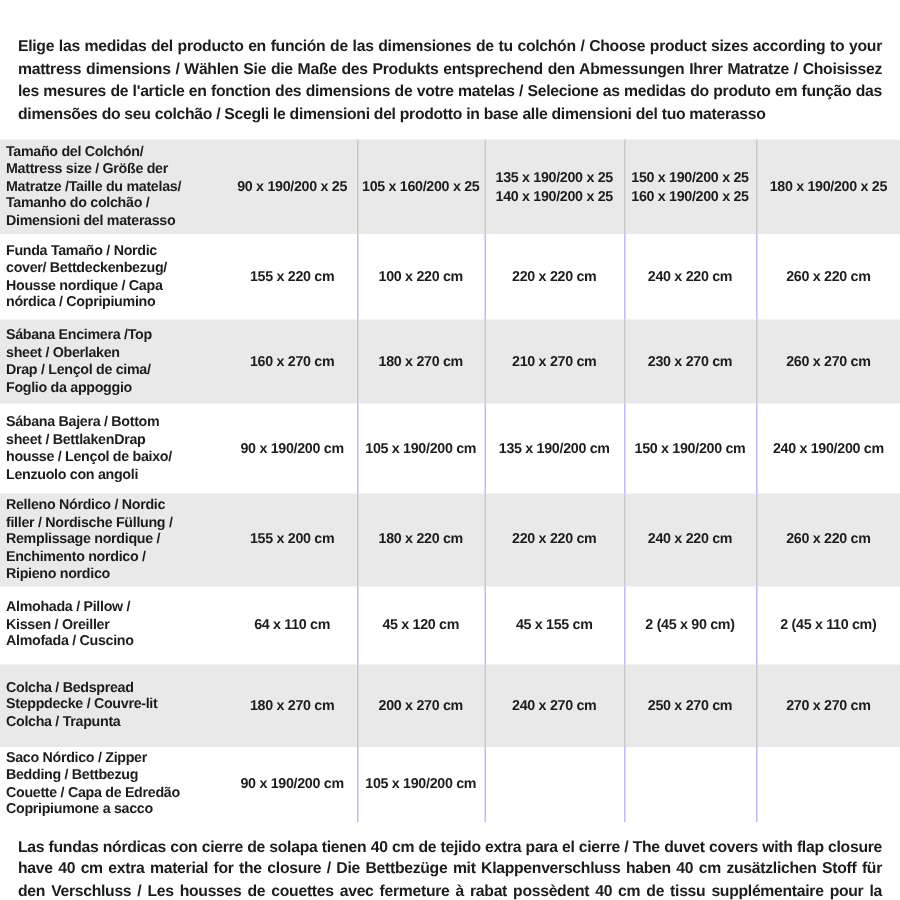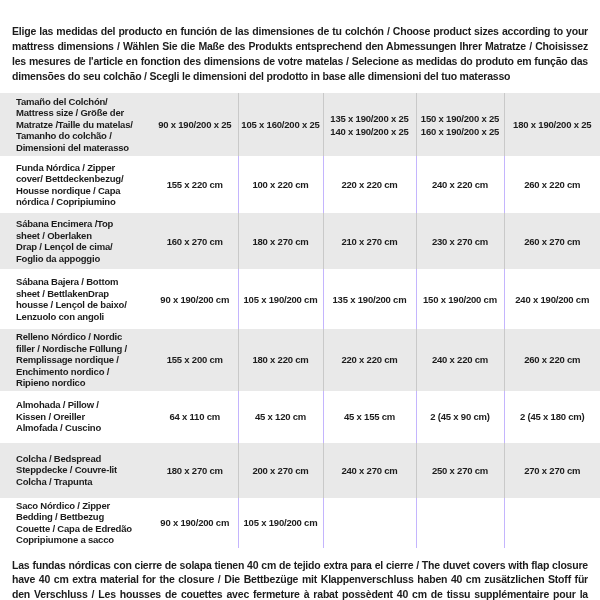--- a/index.html
+++ b/index.html
@@ -25,21 +25,21 @@
   col.c-v2{width:85px;}
   col.c-v3{width:93px;}
   col.c-v4{width:88px;}
   col.c-v5{width:96px;}
   td{
     font-weight:bold;font-size:9.5px;letter-spacing:-0.2px;
     vertical-align:middle;padding:2px 2px;
     white-space:pre-line;
   }
   td.lbl{
-    padding-left:16px;line-height:11.5px;text-align:left;
+    padding-left:4px;line-height:11.5px;text-align:left;
   }
   td.val{text-align:center;line-height:13px;}
   td.val + td.val{border-left:1px solid #c4b5fd;}
   tr.stripe td{background:#e9e9e9;}
   tr.stripe td.val + td.val{border-left:1px solid #c9c9c9;}
   tr.r1 td{height:59px;}
   tr.r2 td{height:53px;}
   tr.r3 td{height:52px;}
   tr.r4 td{height:56px;}
   tr.r5 td{height:56px;}
@@ -78,21 +78,21 @@
 Dimensioni del materasso</td>
         <td class="val">90 x 190/200 x 25</td>
         <td class="val">105 x 160/200 x 25</td>
         <td class="val">135 x 190/200 x 25
 140 x 190/200 x 25</td>
         <td class="val">150 x 190/200 x 25
 160 x 190/200 x 25</td>
         <td class="val">180 x 190/200 x 25</td>
       </tr>
       <tr class="r2">
-        <td class="lbl">Funda Nórdica / Zipper
+        <td class="lbl">Funda Tamaño / Nordic
 cover/ Bettdeckenbezug/
 Housse nordique / Capa
 nórdica / Copripiumino</td>
         <td class="val">155 x 220 cm</td>
         <td class="val">100 x 220 cm</td>
         <td class="val">220 x 220 cm</td>
         <td class="val">240 x 220 cm</td>
         <td class="val">260 x 220 cm</td>
       </tr>
       <tr class="stripe r3">
@@ -130,21 +130,21 @@
         <td class="val">260 x 220 cm</td>
       </tr>
       <tr class="r6">
         <td class="lbl">Almohada / Pillow /
 Kissen / Oreiller
 Almofada / Cuscino</td>
         <td class="val">64 x 110 cm</td>
         <td class="val">45 x 120 cm</td>
         <td class="val">45 x 155 cm</td>
         <td class="val">2 (45 x 90 cm)</td>
-        <td class="val">2 (45 x 180 cm)</td>
+        <td class="val">2 (45 x 110 cm)</td>
       </tr>
       <tr class="stripe r7">
         <td class="lbl">Colcha / Bedspread
 Steppdecke / Couvre-lit
 Colcha / Trapunta</td>
         <td class="val">180 x 270 cm</td>
         <td class="val">200 x 270 cm</td>
         <td class="val">240 x 270 cm</td>
         <td class="val">250 x 270 cm</td>
         <td class="val">270 x 270 cm</td>

